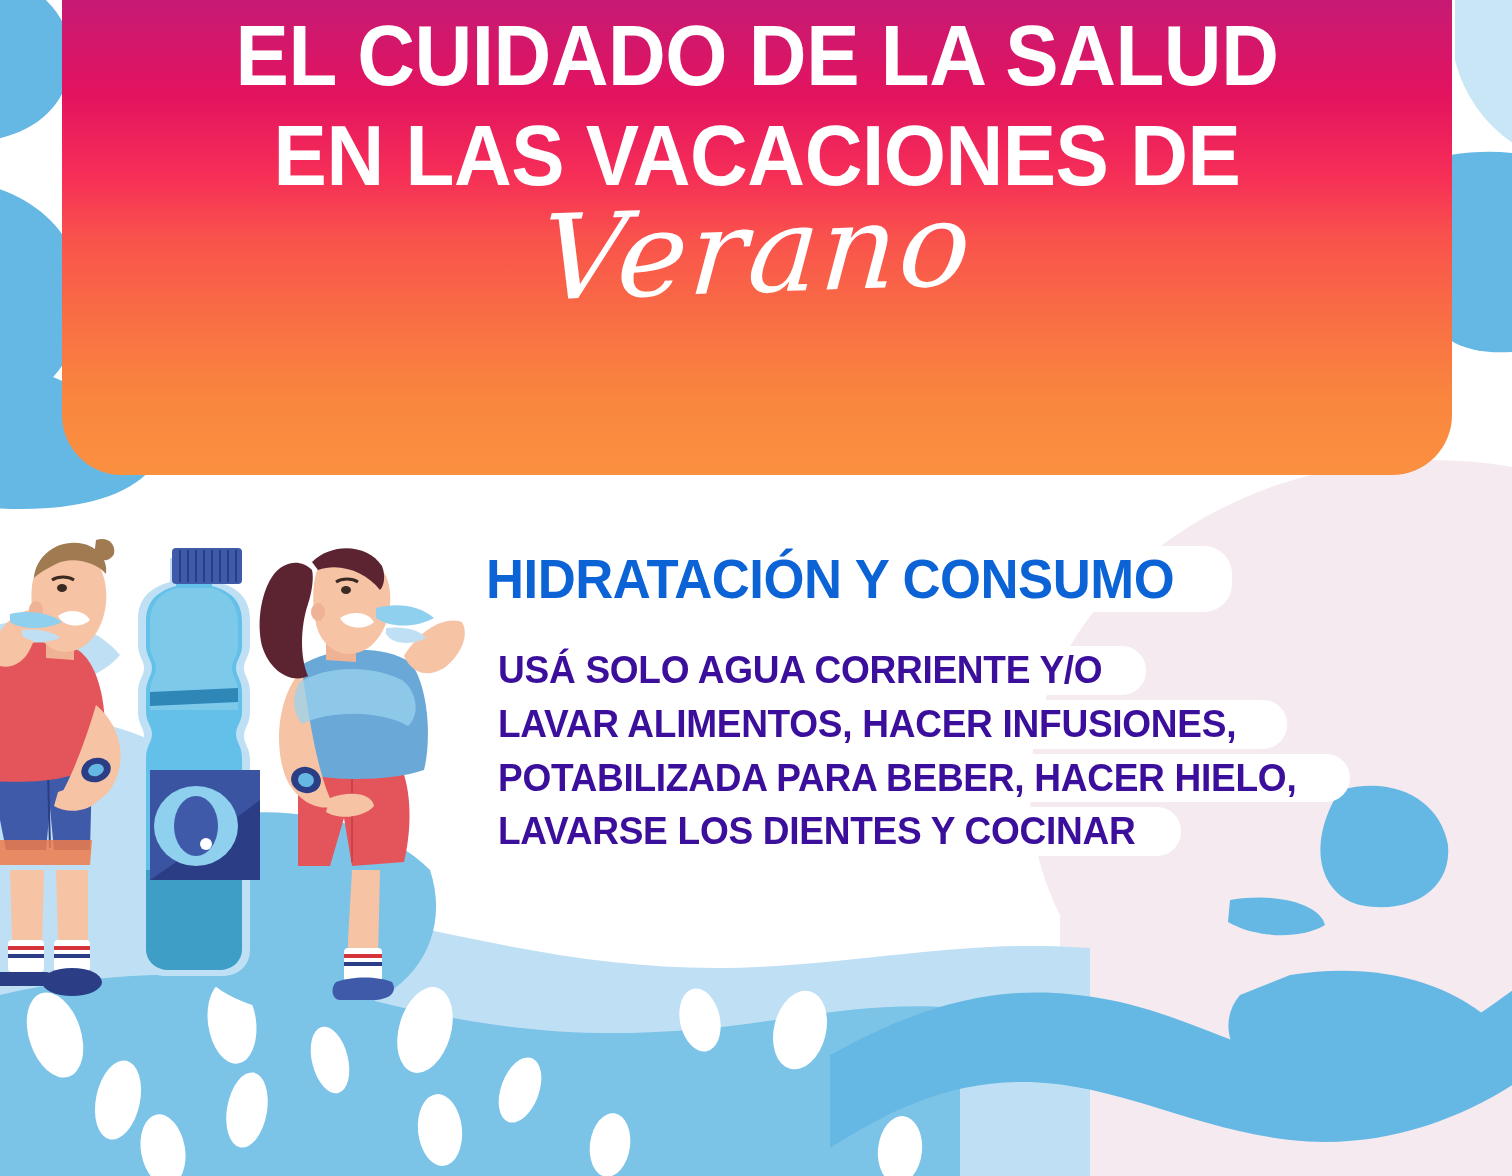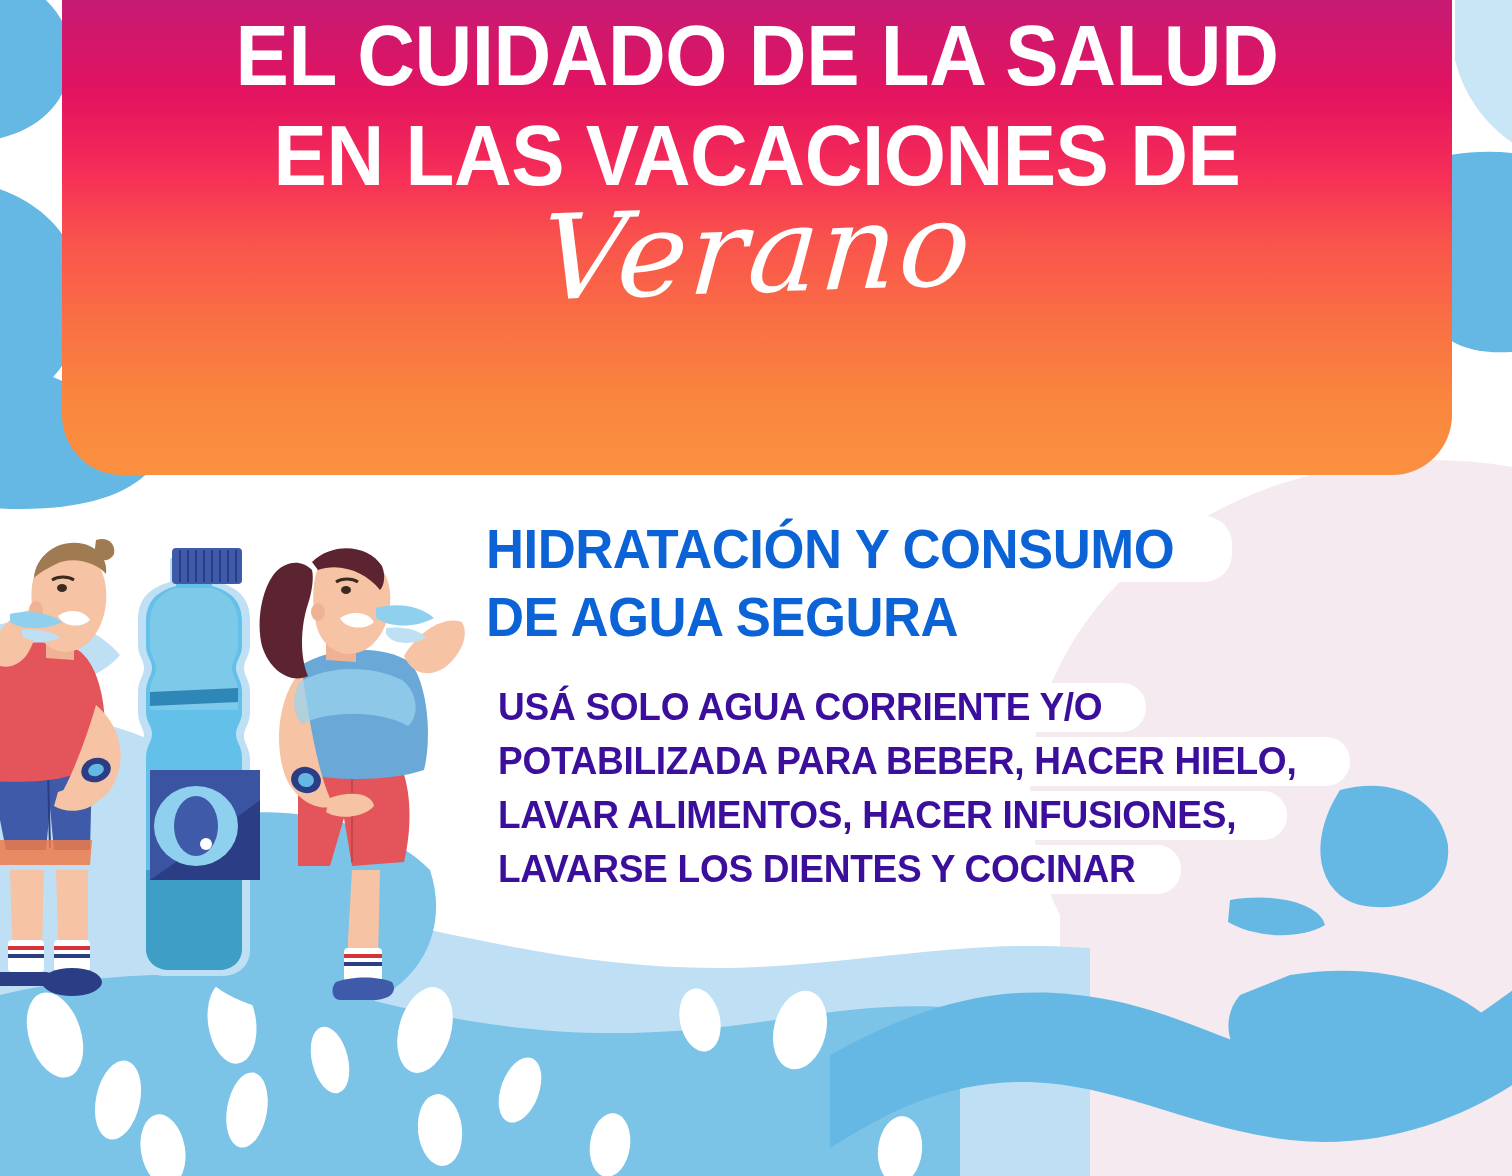--- a/index.html
+++ b/index.html
@@ -127,21 +127,21 @@
   .heading .hl-txt {
     color: #0c63d6;
     font-size: 56px;
     font-weight: 700;
     line-height: 1.03;
     letter-spacing: -0.5px;
     text-transform: uppercase;
     transform: scaleX(0.94);
     transform-origin: left center;
   }
-  .heading .hl-line { margin-bottom: 10px; }
+  .heading .hl-line { margin-bottom: 10px; margin-top: 30px; }
 
   .body-text { margin-top: 42px; margin-left: 12px; }
   .body-text .hl-txt {
     color: #3b0f9c;
     font-size: 39px;
     font-weight: 700;
     line-height: 1.05;
     letter-spacing: -0.3px;
     text-transform: uppercase;
     transform: scaleX(0.95);
@@ -411,38 +411,34 @@
     </g>
   </svg>
 
   <div class="content">
 
     <div class="hl-wrap heading">
       <div class="hl-line">
         <span class="hl-bg"></span>
         <span class="hl-txt">HIDRATACIÓN Y CONSUMO</span>
       </div>
-      <div class="hl-line">
-        <span class="hl-bg"></span>
-        <span class="hl-txt">DE AGUA SEGURA</span>
-      </div>
     </div>
 
     <div class="hl-wrap body-text">
       <div class="hl-line">
         <span class="hl-bg"></span>
         <span class="hl-txt">USÁ SOLO AGUA CORRIENTE Y/O</span>
       </div>
       <div class="hl-line">
         <span class="hl-bg"></span>
-        <span class="hl-txt">POTABILIZADA PARA BEBER, HACER HIELO,</span>
+        <span class="hl-txt">LAVAR ALIMENTOS, HACER INFUSIONES,</span>
       </div>
       <div class="hl-line">
         <span class="hl-bg"></span>
-        <span class="hl-txt">LAVAR ALIMENTOS, HACER INFUSIONES,</span>
+        <span class="hl-txt">POTABILIZADA PARA BEBER, HACER HIELO,</span>
       </div>
       <div class="hl-line">
         <span class="hl-bg"></span>
         <span class="hl-txt">LAVARSE LOS DIENTES Y COCINAR</span>
       </div>
     </div>
   </div>
 
 
 </div>

